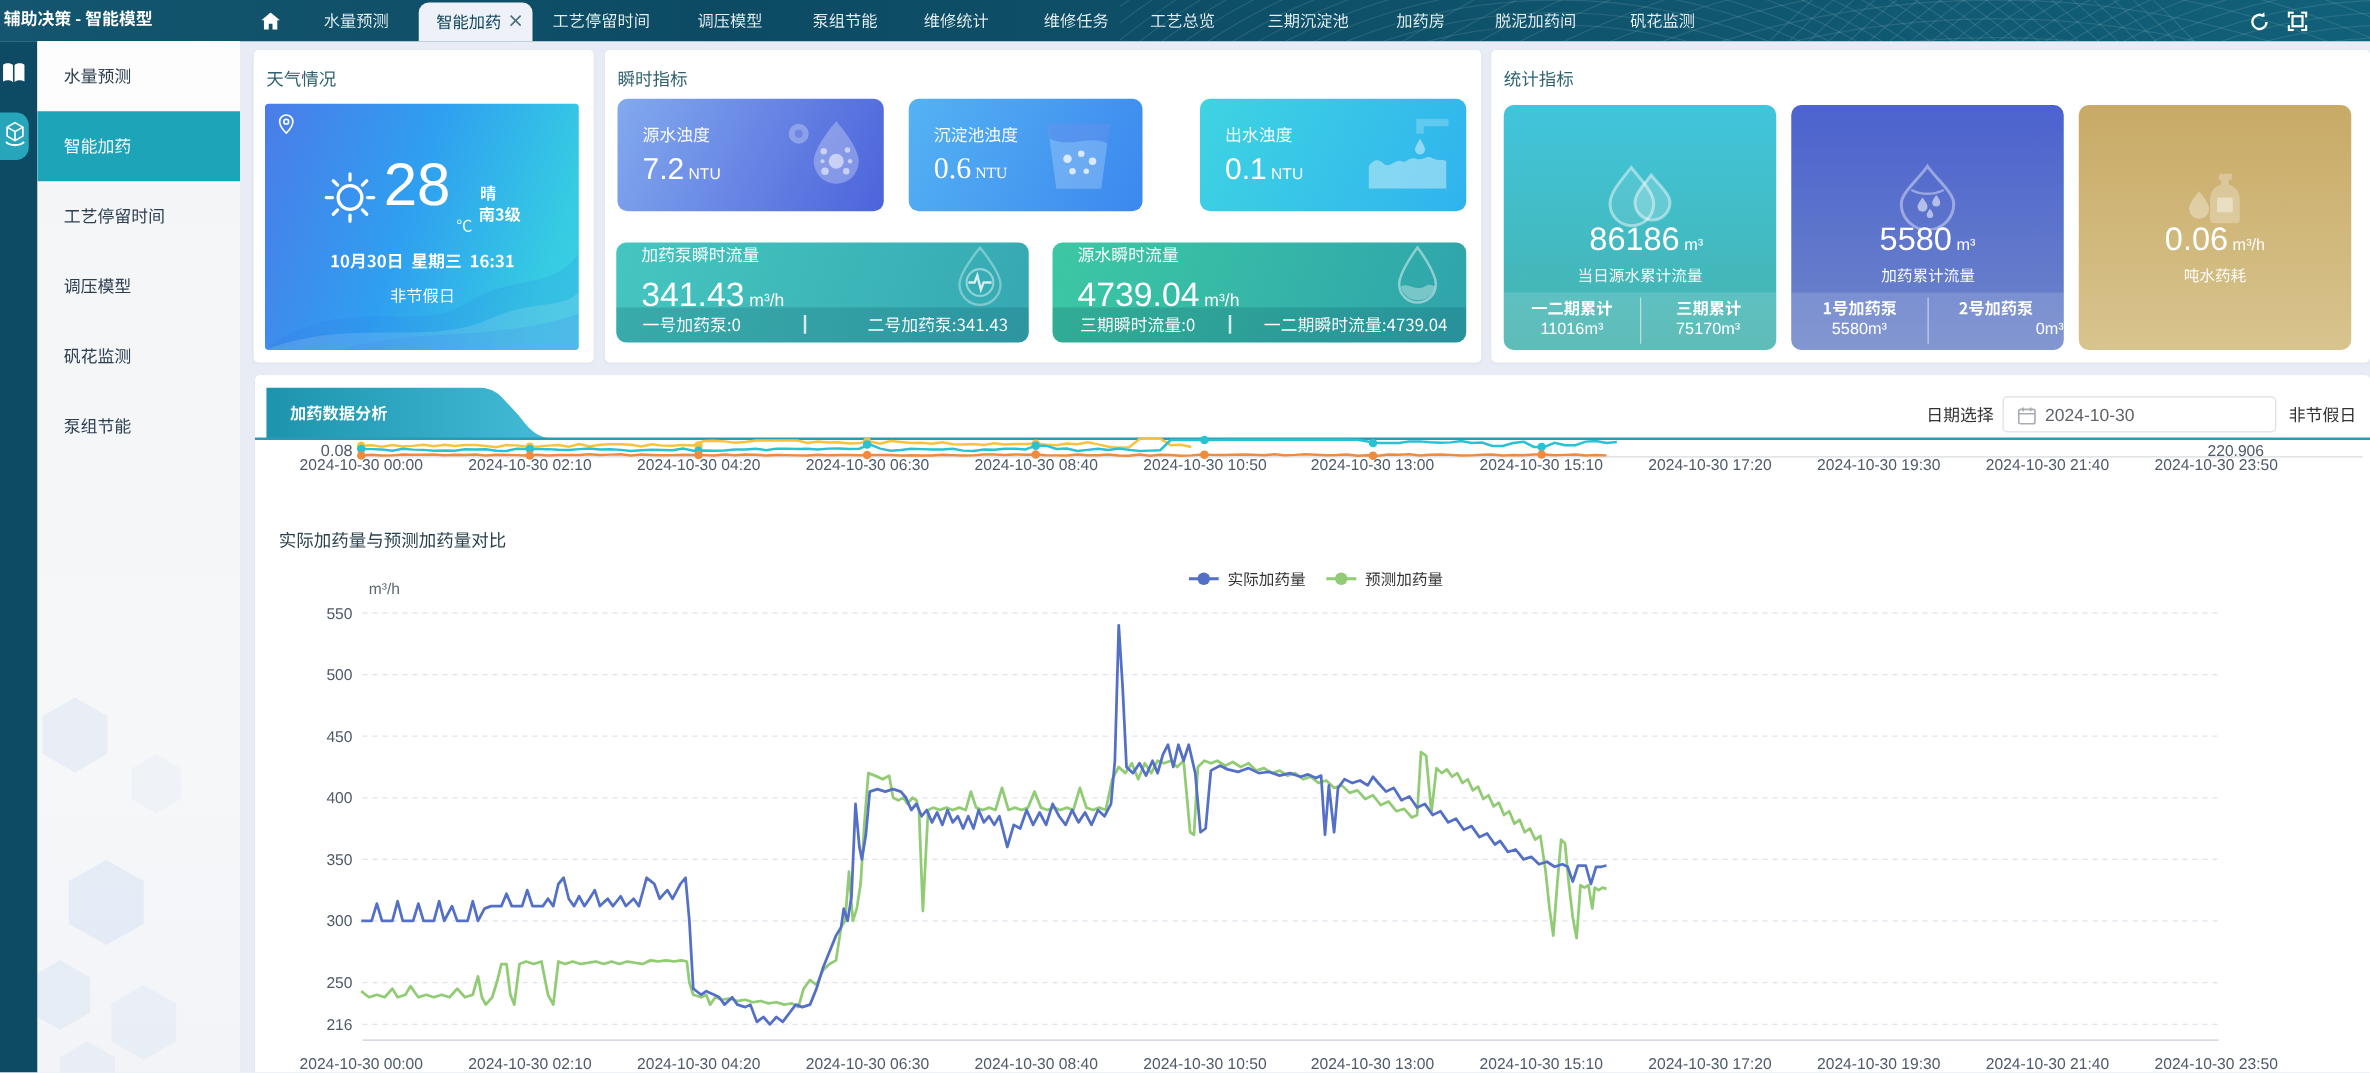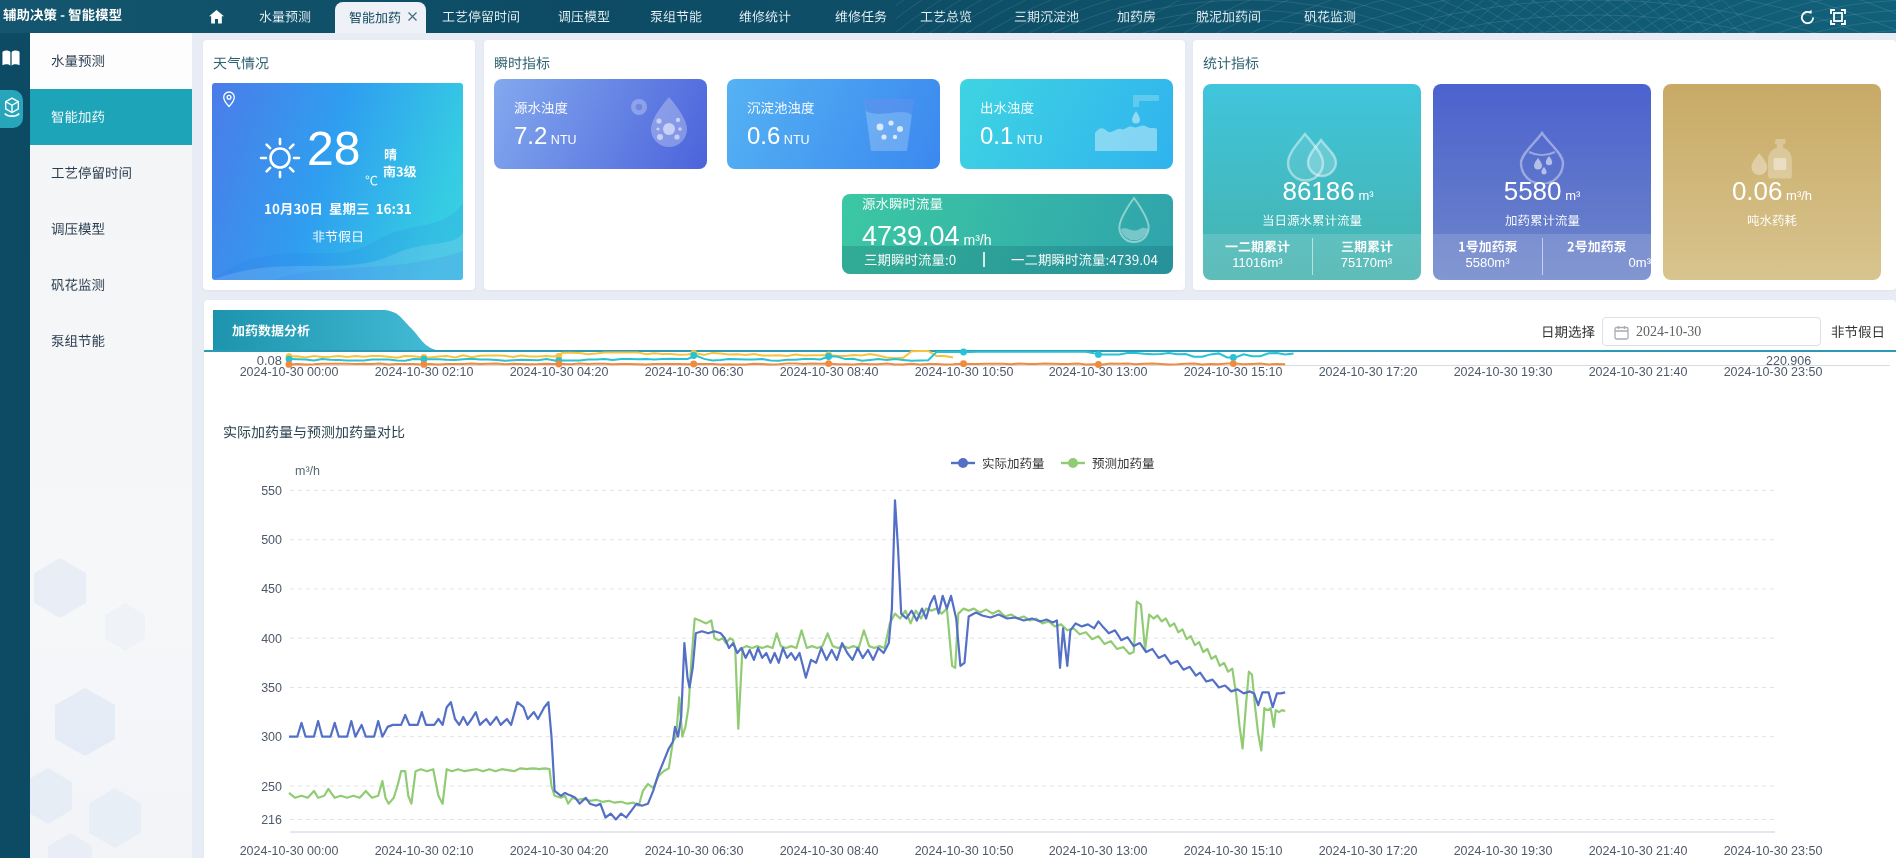--- a/index.html
+++ b/index.html
@@ -227,21 +227,21 @@
           <circle cx="52" cy="46" r="2.6"></circle>
           <circle cx="55" cy="38" r="1.8"></circle>
           <circle cx="33" cy="38" r="1.6"></circle>
         </g>
 </svg>
       <div class="abs" style="left:20px;top:43px;font-size:24px;">7.2<span style="font-size:12.5px;"> NTU</span></div>
     </div>
 <svg class="abs" style="left:513.5px;top:101.3px;" width="54.0" height="13.5" viewBox="0 0 54.0 13.5">
       <use href="#t20" transform="scale(0.1350)" fill="#fff"></use>
     </svg>
-<div class="card" style="left:727px;top:79px;width:213px;height:90px;background:linear-gradient(115deg,#55b2f3 0%,#3b88ef 100%);">
+<div class="card" style="left:727px;top:79px;width:187px;height:90px;background:linear-gradient(115deg,#55b2f3 0%,#3b88ef 100%);font-family:Liberation Serif, serif;">
       <svg class="abs" style="right:22px;top:14px;" width="58" height="62" viewBox="0 0 58 62" fill="rgba(255,255,255,0.30)">
   <path d="M4 6 H54 L47 58 H11 Z" fill="rgba(255,255,255,0.22)"></path>
   <path d="M4 6 H54 L52 22 C40 14 22 26 6 18 Z" fill="rgba(40,100,230,0.35)"></path>
   <g fill="rgba(255,255,255,0.75)">
           <circle cx="20" cy="34" r="3.4"></circle>
           <circle cx="31" cy="30" r="2.6"></circle>
           <circle cx="40" cy="36" r="3"></circle>
           <circle cx="24" cy="44" r="2.6"></circle>
           <circle cx="35" cy="44" r="2.2"></circle>
         </g>
@@ -255,20 +255,30 @@
       <svg class="abs" style="right:14px;top:16px;" width="66" height="56" viewBox="0 0 66 56" fill="rgba(255,255,255,0.30)">
   <path d="M40 0 H66 V6 H46 V12 H40 Z" fill="rgba(255,255,255,0.22)"></path>
   <path d="M43 16 C43 16 39 22 39 24.5 a4 4 0 0 0 8 0 C47 22 43 16 43 16 Z" fill="rgba(255,255,255,0.45)"></path>
   <path d="M2 38 C6 32 10 32 14 36 C18 40 24 32 28 34 C32 36 34 30 40 32 C46 34 48 28 54 32 C58 34 62 32 64 34 V56 H2 Z" fill="rgba(255,255,255,0.40)"></path>
 </svg>
       <div class="abs" style="left:20px;top:43px;font-size:24px;">0.1<span style="font-size:12.5px;"> NTU</span></div>
     </div>
 <svg class="abs" style="left:979.5px;top:101.3px;" width="54.0" height="13.5" viewBox="0 0 54.0 13.5">
       <use href="#t22" transform="scale(0.1350)" fill="#fff"></use>
     </svg>
+<div class="card" style="left:493px;top:194px;width:330px;height:80px;background:linear-gradient(110deg,#46c6c0 0%,#35a8b2 100%);">
+      <svg class="abs" style="right:14px;top:2px;" width="50" height="50" viewBox="0 0 66 70" fill="none">
+  <path d="M33 3 C33 3 10 30 10 44 a23 23 0 0 0 46 0 C56 30 33 3 33 3 Z" stroke="rgba(255,255,255,0.35)" stroke-width="2.6"></path>
+  <circle cx="33" cy="42" r="15" stroke="rgba(255,255,255,0.45)" stroke-width="2.4"></circle>
+  <path d="M20 42 H27 L30 34 L34 50 L37 42 H46" stroke="rgba(255,255,255,0.80)" stroke-width="2.6"></path>
+</svg>
+<div class="abs" style="left:20px;top:27px;font-size:27px;white-space:nowrap;">341.43<span style="font-size:14px;"> m³/h</span></div>
+<div class="abs" style="left:0;right:0;bottom:0;height:28px;background:rgba(13,80,95,.22);"></div>
+<div class="abs" style="left:150px;bottom:7px;width:1.5px;height:15px;background:rgba(255,255,255,0.8);"></div>
+</div>
 <svg class="abs" style="left:512.5px;top:196.5px;" width="94.5" height="13.5" viewBox="0 0 94.5 13.5">
       <use href="#t23" transform="scale(0.1350)" fill="#fff"></use>
     </svg>
 <svg class="abs" style="left:514.0px;top:252.8px;" width="78.7" height="13.5" viewBox="0 0 78.7 13.5">
       <use href="#t24" transform="scale(0.1350)" fill="#fff"></use>
     </svg>
 <svg class="abs" style="left:694.0px;top:252.8px;" width="112.5" height="13.5" viewBox="0 0 112.5 13.5">
       <use href="#t25" transform="scale(0.1350)" fill="#fff"></use>
     </svg>
 <div class="card" style="left:842px;top:194px;width:331px;height:80px;background:linear-gradient(110deg,#3cc8a3 0%,#2fa3ac 100%);">
@@ -291,21 +301,21 @@
     </svg>
 <div class="panel" style="left:1193px;top:40px;width:703px;height:250px;"></div>
 <svg class="abs" style="left:1203.0px;top:55.5px;" width="56.0" height="14.0" viewBox="0 0 56.0 14.0">
       <use href="#t29" transform="scale(0.1400)" fill="#2f6271"></use>
     </svg>
 <div class="card" style="left:1203px;top:84px;width:218px;height:196px;background:linear-gradient(180deg,#40c5dc 0%,#45b2ac 100%);">
       <svg class="abs" style="left:50%;top:44px;transform:translateX(-50%);" width="58" height="56" viewBox="0 0 58 56" fill="none" stroke="rgba(255,255,255,0.45)" stroke-width="2.4">
   <path d="M22 6 C14 16 5 26 5 35 a17.5 17.5 0 0 0 35 0 C40 26 30 16 22 6 Z" fill="rgba(255,255,255,0.10)"></path>
   <path d="M38 12 C32 20 25 27 25 34 a14 14 0 0 0 28 0 C53 27 44 20 38 12 Z" fill="rgba(255,255,255,0.20)"></path>
 </svg>
-<div class="abs" style="left:16px;top:92px;width:100%;text-align:center;font-size:26px;white-space:nowrap;">86186<span style="font-size:13px;"> m³</span></div>
+<div class="abs" style="left:5px;top:92px;width:100%;text-align:center;font-size:26px;white-space:nowrap;">86186<span style="font-size:13px;"> m³</span></div>
 <div class="abs" style="left:0;right:0;bottom:0;height:46px;background:rgba(255,255,255,0.14);"></div>
 <div class="abs" style="left:0;bottom:0;width:50%;height:46px;text-align:center;">
         <div style="font-size:13px;margin-top:21px;">11016m³</div>
       </div>
 <div class="abs" style="right:0;bottom:0;width:50%;height:46px;text-align:center;">
         <div style="font-size:13px;margin-top:21px;">75170m³</div>
       </div>
 <div class="abs" style="left:50%;bottom:5px;width:1px;height:37px;background:rgba(255,255,255,0.55);"></div>
     </div>
 <svg class="abs" style="left:1262.0px;top:214.3px;" width="100.0" height="12.5" viewBox="0 0 100.0 12.5">
@@ -367,21 +377,21 @@
       </defs>
   <path d="M0 0 H168 C185 0 188 8 198 18 C208 28 212 41 232 41 H0 Z" fill="url(#hg)"></path>
 </svg>
 <svg class="abs" style="left:231.5px;top:324.3px;" width="78.0" height="13.0" viewBox="0 0 78.0 13.0">
       <use href="#t37" transform="scale(0.1300)" fill="#fff"></use>
     </svg>
 <div class="abs" style="left:204px;top:350px;width:1692px;height:1.5px;background:#2a9ab5;"></div>
 <svg class="abs" style="left:1541.0px;top:324.8px;" width="54.0" height="13.5" viewBox="0 0 54.0 13.5">
       <use href="#t38" transform="scale(0.1350)" fill="#333"></use>
     </svg>
-<div class="abs" style="left:1602px;top:317px;width:219px;height:29px;background:#fff;border:1px solid #dcdfe6;border-radius:4px;font-family:Liberation Serif, serif;">
+<div class="abs" style="left:1602px;top:317px;width:219px;height:29px;background:#fff;border:1px solid #dcdfe6;border-radius:4px;">
   <svg class="abs" style="left:11px;top:7px;" width="15" height="15" viewBox="0 0 15 15" fill="none" stroke="#a8abb2" stroke-width="1.3">
     <rect x="1" y="2.5" width="13" height="11.5" rx="1.5"></rect>
         <path d="M1 6 H14 M4.5 1 V4 M10.5 1 V4"></path>
   </svg>
   <span class="abs" style="left:33px;top:6px;font-size:14px;color:#5f6266;">2024-10-30</span>
 </div>
 <svg class="abs" style="left:1831.0px;top:324.8px;" width="54.0" height="13.5" viewBox="0 0 54.0 13.5">
       <use href="#t18" transform="scale(0.1350)" fill="#333"></use>
     </svg>
 <svg class="abs" style="left:0;top:344px;" width="1896" height="46" viewBox="0 0 1896 46">

